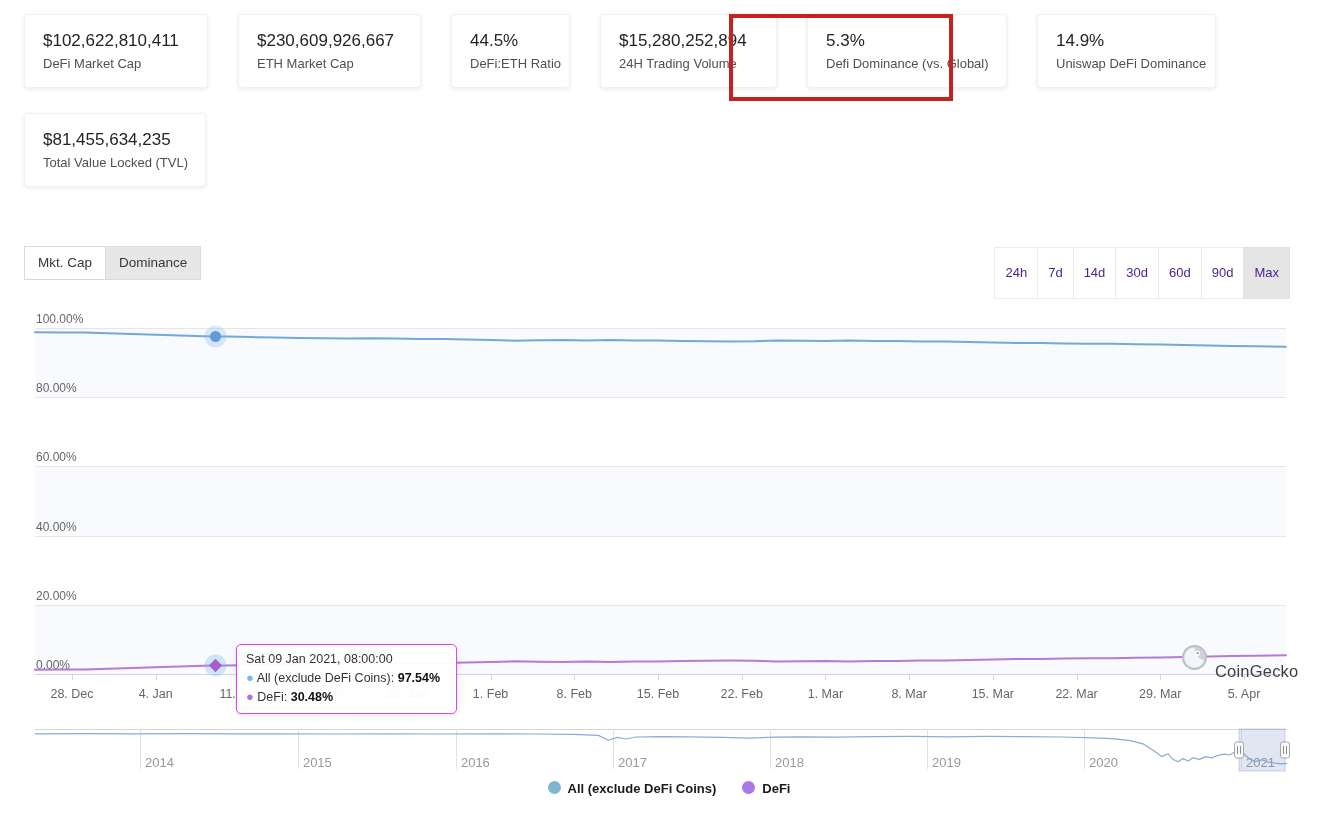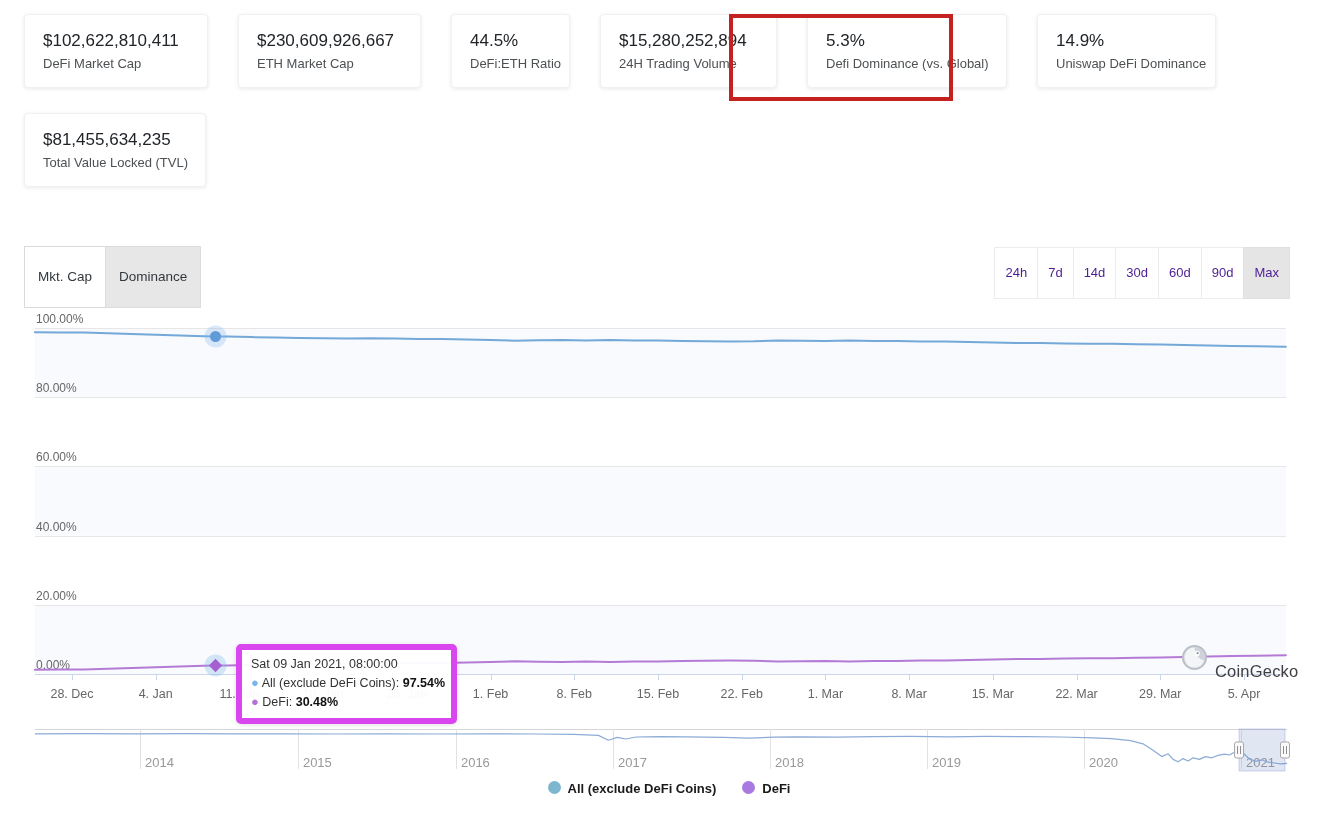--- a/index.html
+++ b/index.html
@@ -14,39 +14,39 @@
     box-shadow:0 1px 4px rgba(0,0,0,0.09);padding:14px 18px;}
   .stat-value{font-size:17px;color:#212529;line-height:1.45;white-space:nowrap;}
   .stat-label{font-size:13px;color:#4d5154;line-height:1.5;white-space:nowrap;}
   .w1{width:184px}.w2{width:183px}.w3{width:119px}.w4{width:177px}.w5{width:200px}.w6{width:179px}.w7{width:182px}
 
   .annotation-box{position:absolute;left:729px;top:14px;width:224px;height:87px;box-sizing:border-box;
     border:4px solid #c5221f;z-index:6;pointer-events:none;}
 
   
   .tab-group{position:absolute;left:24px;top:246px;display:flex;z-index:2;}
-  .tab{font-family:"Liberation Sans",sans-serif;font-size:13.5px;color:#32383e;padding:21px 13px;
+  .tab{font-family:"Liberation Sans",sans-serif;font-size:13.5px;color:#32383e;padding:7px 13px;
     background:#fff;border:1px solid #d9d9d9;cursor:pointer;line-height:1.3;}
   .tab + .tab{margin-left:-1px;}
   .tab.active{background:#e7e7e7;border-color:#dcdcdc;}
 
   
   .range-group{position:absolute;right:48px;top:247px;display:flex;z-index:2;}
   .range-btn{font-family:"Liberation Sans",sans-serif;font-size:13px;color:#4c1d95;padding:16px 10px;
     background:#fff;border:1px solid #ececec;cursor:pointer;line-height:1.4;min-width:36px;}
   .range-btn + .range-btn{margin-left:-1px;}
   .range-btn.active{background:#e5e5e5;border-color:#e0e0e0;}
 
   
   #chart-svg{position:absolute;left:0;top:0;z-index:1;}
   #chart-svg text{font-family:"Liberation Sans",sans-serif;}
 
   
   .chart-tooltip{position:absolute;left:236px;top:644px;z-index:8;box-sizing:border-box;width:221px;
-    background:rgba(255,255,255,0.96);border:6px solid #d946ef;border-radius:5px;
+    background:rgba(255,255,255,0.96);border:1px solid #d946ef;border-radius:5px;
     box-shadow:0 1px 5px rgba(0,0,0,0.12);padding:6px 9px 7px 9px;font-size:12.5px;color:#333;line-height:1.42;}
   .tt-title{color:#333;}
   .tt-row{white-space:nowrap;}
   .tt-bullet{font-size:13px;vertical-align:0;}
   .b-all{color:#7cb5ec;}
   .b-defi{color:#b46fd8;}
   .tt-val{font-weight:bold;color:#111;}
 
   
   .watermark{position:absolute;left:1181px;top:633px;z-index:3;display:flex;align-items:center;gap:7px;}

